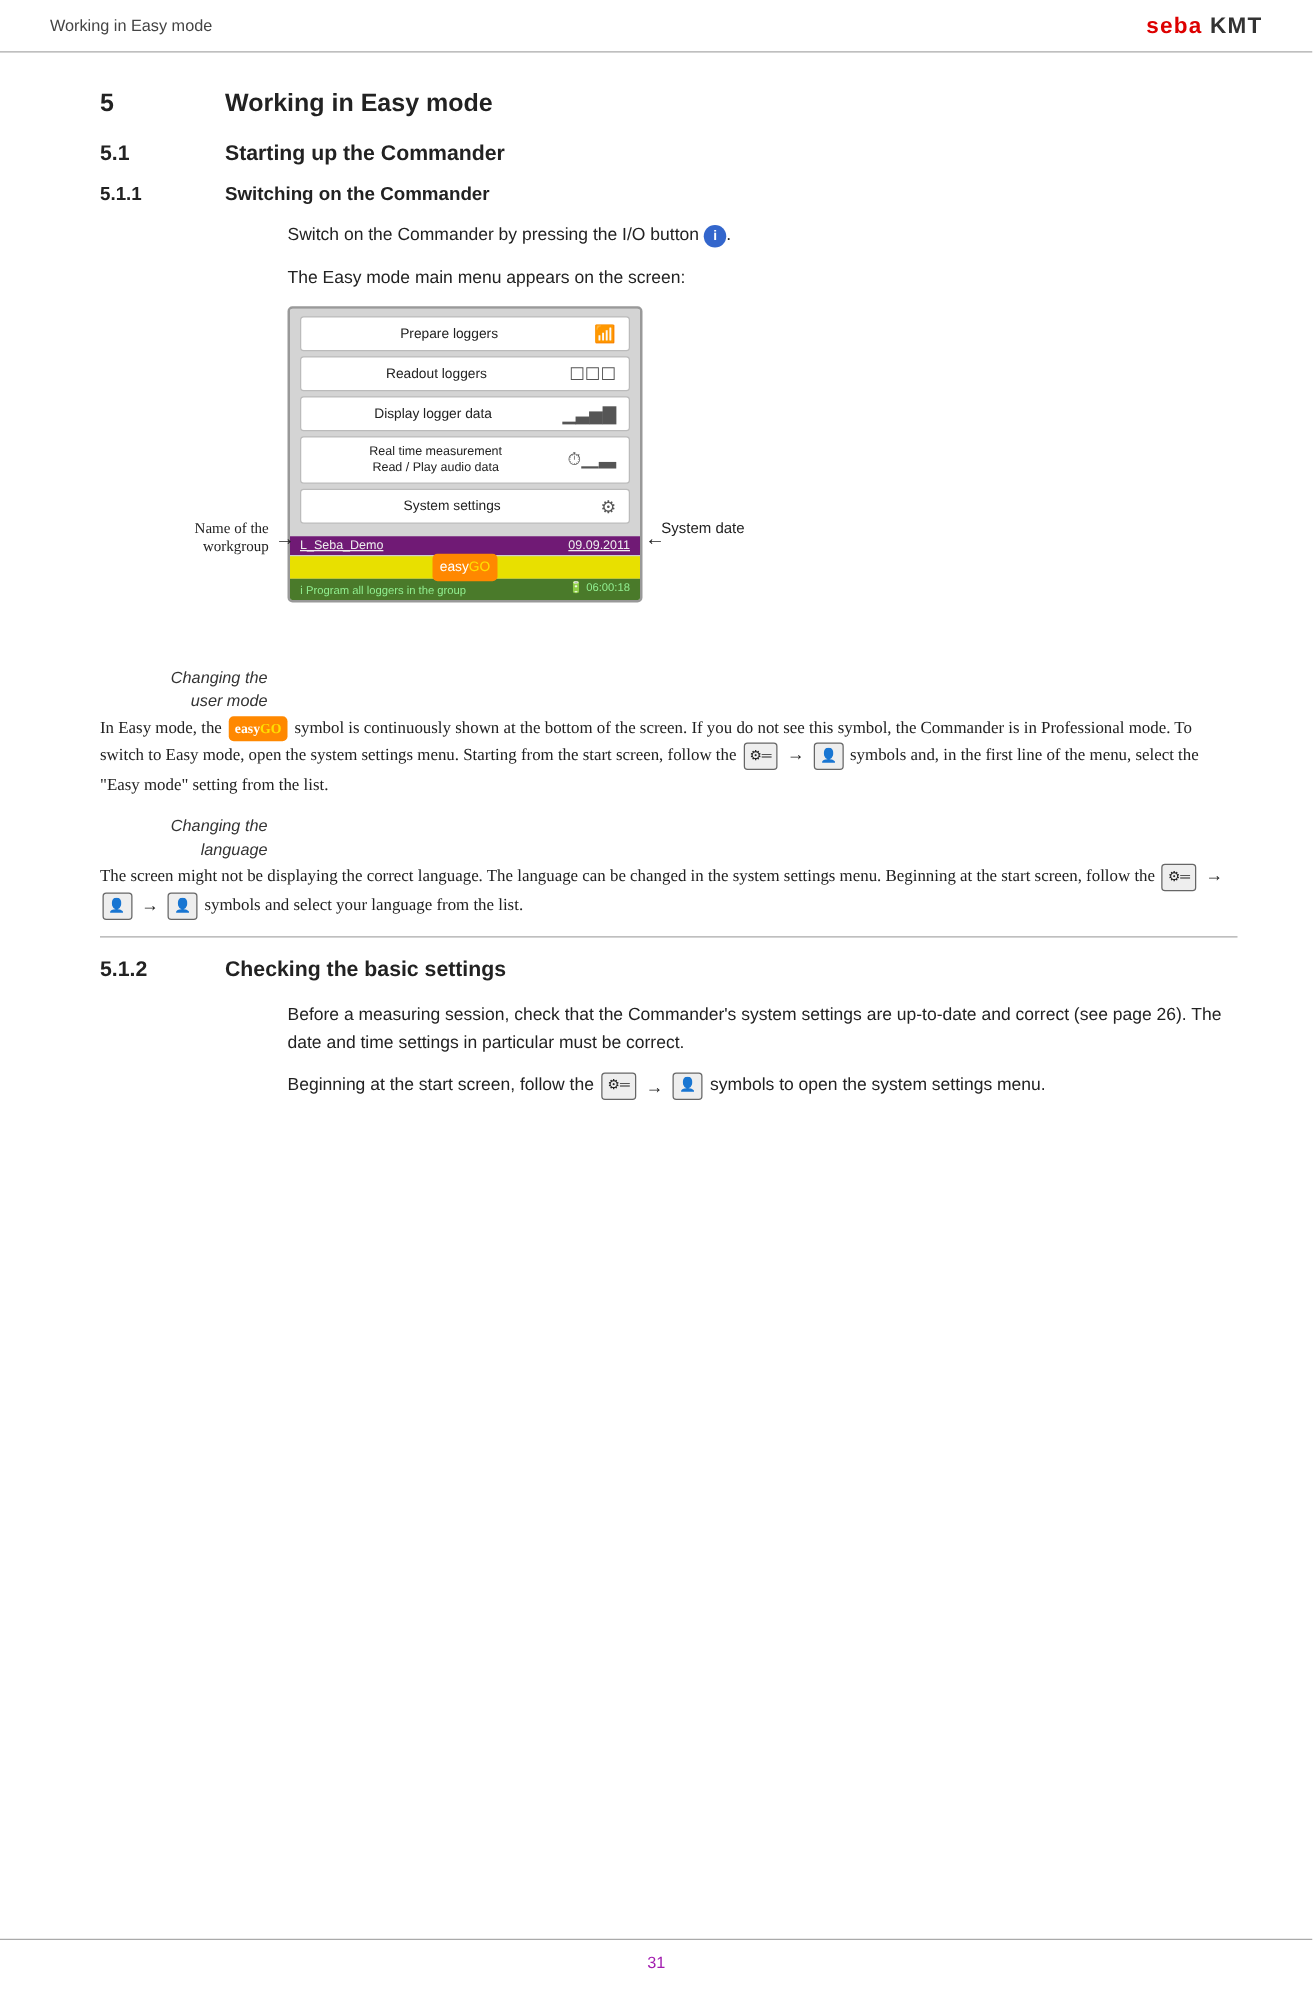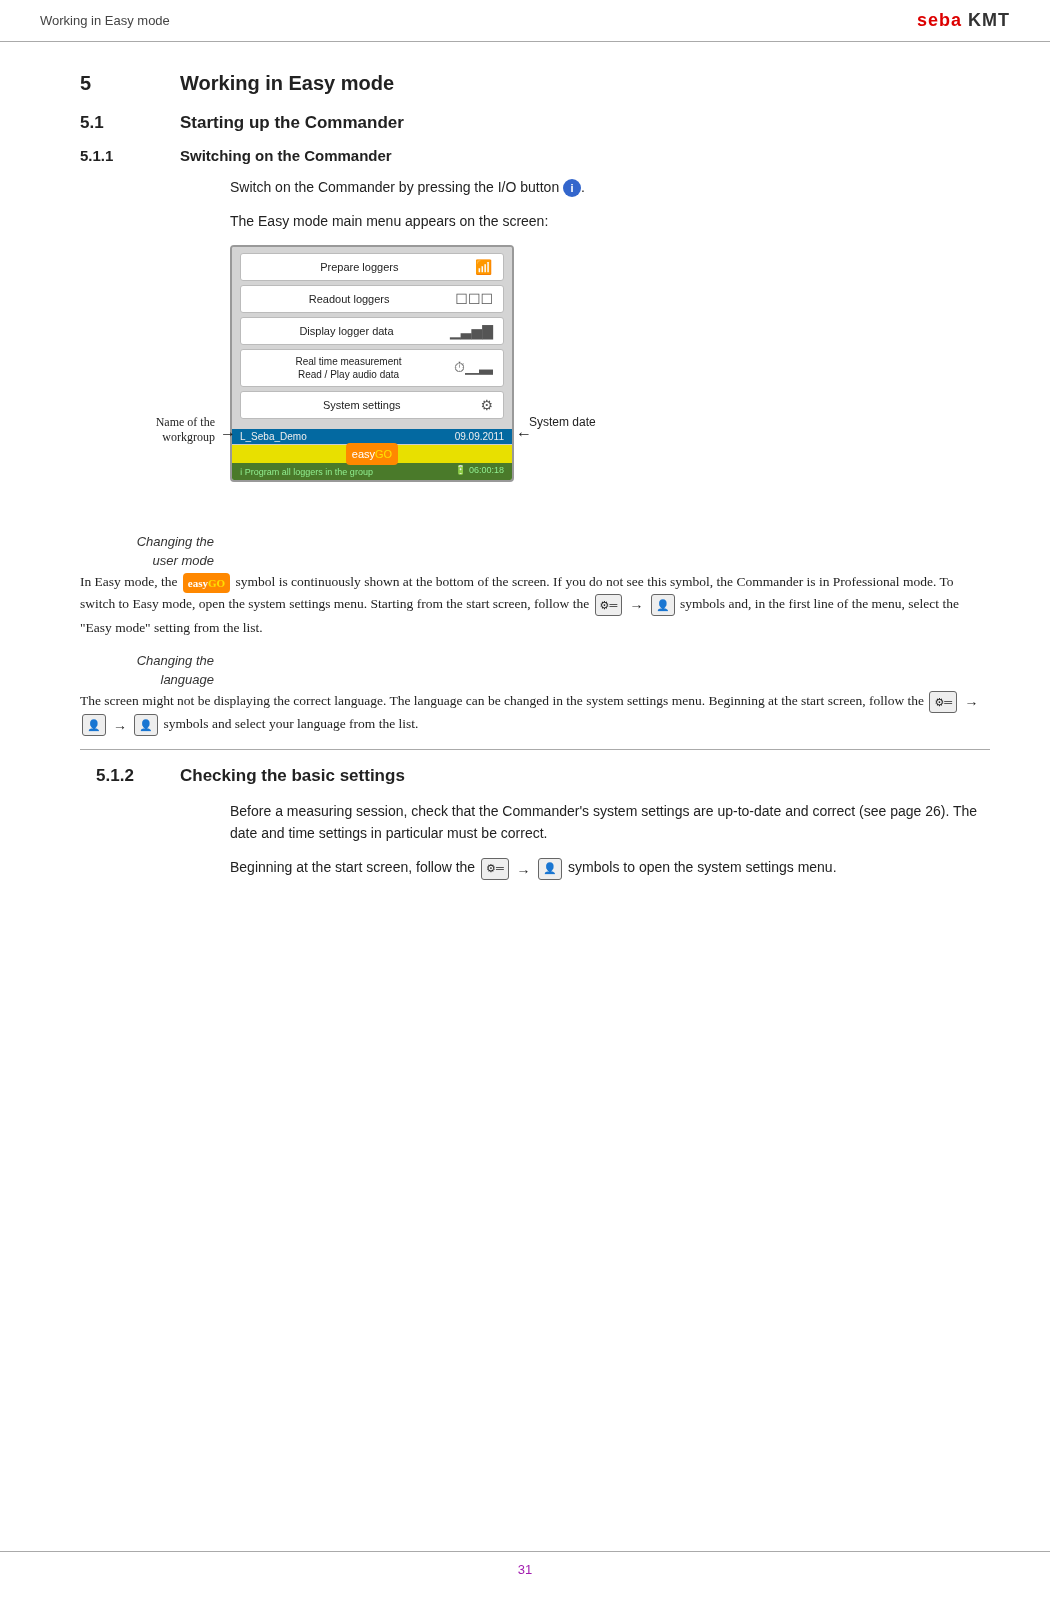--- a/index.html
+++ b/index.html
@@ -96,26 +96,27 @@
       margin-bottom: 4px;
       padding: 5px 10px;
       display: flex;
       justify-content: space-between;
       align-items: center;
       font-size: 12px;
     }
     .menu-item-text { font-size: 11px; color: #222; text-align: center; flex: 1; }
     .menu-item-icon { font-size: 14px; color: #555; margin-left: 8px; }
     .screen-status-bar {
-      background: #0369a1;
+      background: #701a75;
       color: #eee;
       font-size: 10px;
       padding: 2px 8px;
       display: flex;
       justify-content: space-between;
+      text-decoration: underline;
     }
     .screen-bottom {
       background: #e8e000;
       text-align: center;
       padding: 3px;
       font-size: 11px;
       font-weight: bold;
       color: #333;
       border-top: 1px solid #ccc;
     }
@@ -341,21 +342,21 @@
       <span class="icon-box">👤</span>
       <span class="arrow-sym">→</span>
       <span class="icon-box">👤</span>
       symbols and select your language from the list.
     </div>
   </div>
 
   <hr class="divider-line" style="margin-left: 0;">
 
   
-  <div class="section-heading-2" style="margin-top: 16px; text-align: center;">
+  <div class="section-heading-2" style="margin-top: 16px;">
     <span class="heading-num">5.1.2</span>
     <span>Checking the basic settings</span>
   </div>
 
   <p class="para">
     Before a measuring session, check that the Commander's system settings are up-to-date and correct (see page 26). The date and time settings in particular must be correct.
   </p>
 
   <p class="para">
     Beginning at the start screen, follow the

